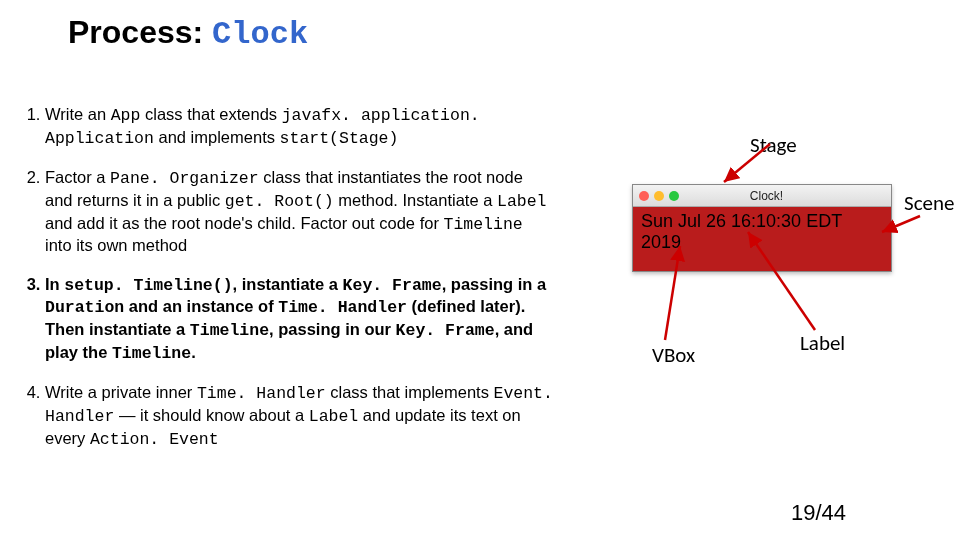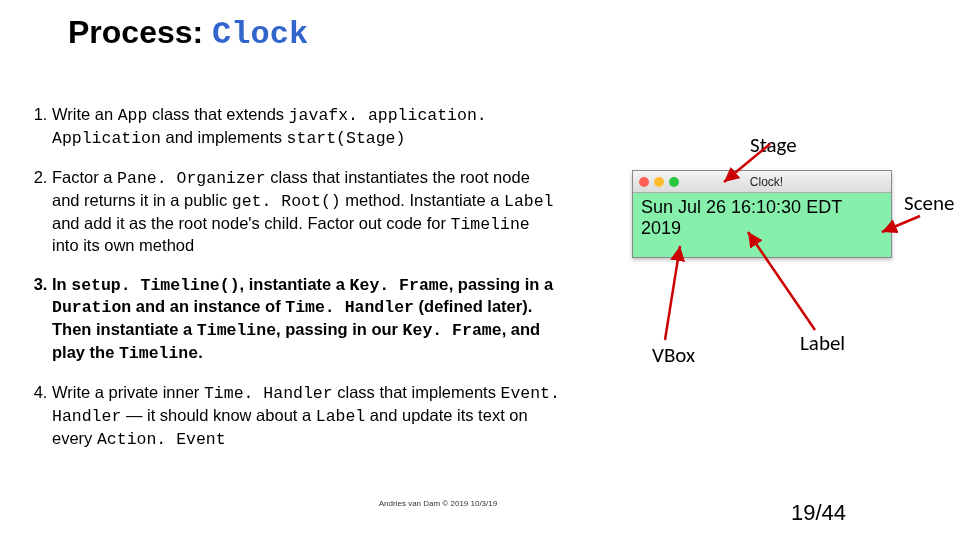--- a/index.html
+++ b/index.html
@@ -13,37 +13,37 @@
   }
   .slide { position: relative; width: 876px; height: 540px; }
   .title {
     position: absolute;
     top: 14px; left: 68px;
     font-size: 32px; font-weight: bold;
   }
   .title .code { font-family: Consolas, "Courier New", monospace; color: #3366cc; }
   .list {
     position: absolute;
-    top: 104px; left: 20px;
+    top: 104px; left: 13px;
     width: 540px;
   }
   .list ol { margin: 0; padding-left: 32px; }
   .list li {
     font-size: 16.5px;
     line-height: 1.25;
     margin-bottom: 18px;
   }
   .list li.bold { font-weight: bold; }
   .mono { font-family: Consolas, "Courier New", monospace; }
   .window {
     position: absolute;
-    top: 170px; left: 632px;
+    top: 184px; left: 632px;
     width: 260px;
     border: 1px solid #888;
-    background: #86efac;
+    background: #b91c1c;
     box-shadow: 0 2px 4px rgba(0,0,0,0.25);
   }
   .titlebar {
     height: 22px;
     background: linear-gradient(#f3f3f3, #dcdcdc);
     border-bottom: 1px solid #aaa;
     display: flex; align-items: center;
     padding: 0 6px;
   }
   .dot { width: 10px; height: 10px; border-radius: 50%; margin-right: 5px; }
@@ -125,15 +125,14 @@
       <marker id="ah" markerWidth="8" markerHeight="8" refX="6" refY="3" orient="auto">
         <path d="M0,0 L6,3 L0,6 Z" fill="#cc0000"></path>
       </marker>
     </defs>
     <line x1="770" y1="144" x2="724" y2="182" stroke="#cc0000" stroke-width="2.5" marker-end="url(#ah)"></line>
     <line x1="920" y1="216" x2="882" y2="232" stroke="#cc0000" stroke-width="2.5" marker-end="url(#ah)"></line>
     <line x1="665" y1="340" x2="680" y2="246" stroke="#cc0000" stroke-width="2.5" marker-end="url(#ah)"></line>
     <line x1="815" y1="330" x2="748" y2="232" stroke="#cc0000" stroke-width="2.5" marker-end="url(#ah)"></line>
   </svg>
 
-  <div class="footer">Andries van Dam © 2019 10/3/19</div>
   <div class="pagenum">19/44</div>
 </div>
 
 </body></html>

